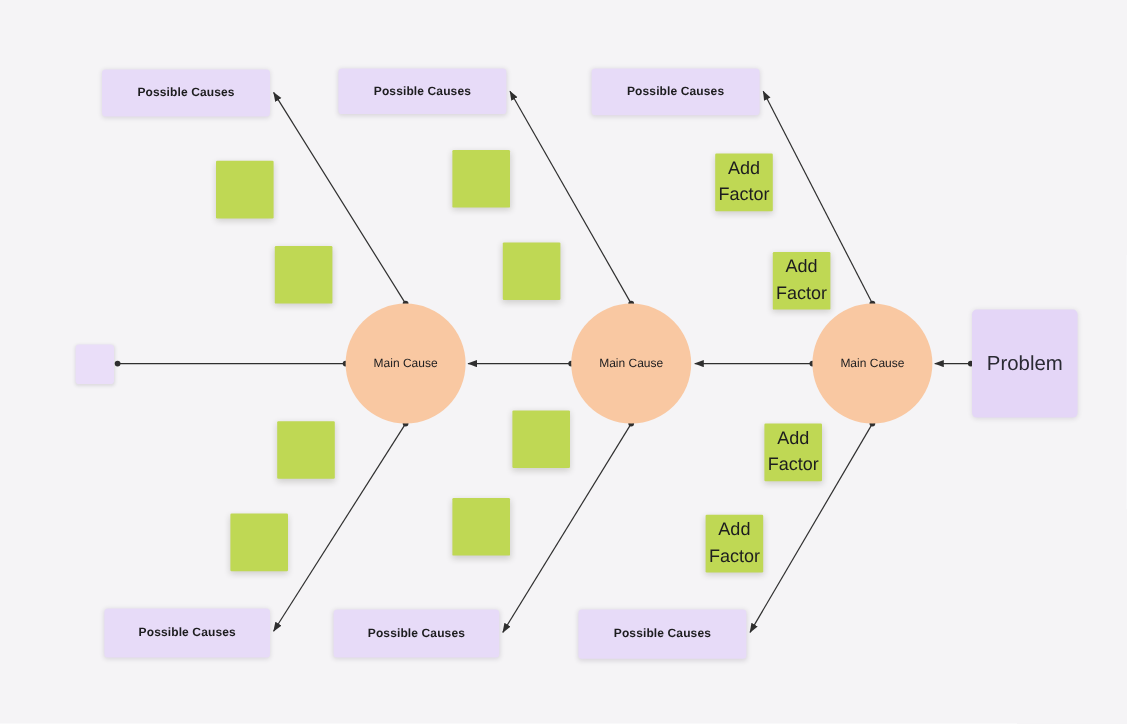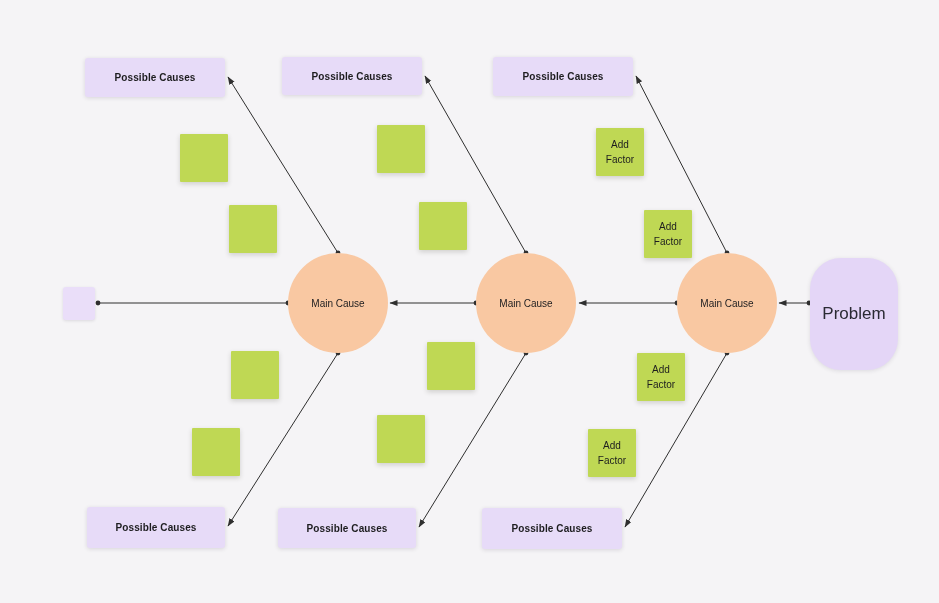--- a/index.html
+++ b/index.html
@@ -36,21 +36,21 @@
   }
   .cause-box {
     border-radius: 3px;
     font-size: 10px;
     letter-spacing: 0.1px;
     box-shadow: 0 1px 4px rgba(40, 30, 60, 0.14);
     font-weight: bold;
   }
   .sticky {
     border-radius: 1px;
-    font-size: 10px;
+    font-size: 15px;
     line-height: 1.5;
     padding: 2px;
     box-shadow: 0 2px 5px rgba(40, 40, 20, 0.18);
   }
   .circle {
     border-radius: 50%;
     font-size: 10px;
   }
   .problem {
     border-radius: 4px;
@@ -81,21 +81,21 @@
       <line x1="677" y1="303" x2="579" y2="303" stroke="#2f2f2f" stroke-width="1" marker-start="url(#m-dot)" marker-end="url(#m-arrow)"></line>
       <line x1="809" y1="303" x2="779" y2="303" stroke="#2f2f2f" stroke-width="1" marker-start="url(#m-dot)" marker-end="url(#m-arrow)"></line>
       <line x1="338" y1="253" x2="228" y2="77" stroke="#2f2f2f" stroke-width="1" marker-start="url(#m-dot)" marker-end="url(#m-arrow)"></line>
       <line x1="526" y1="253" x2="425" y2="76" stroke="#2f2f2f" stroke-width="1" marker-start="url(#m-dot)" marker-end="url(#m-arrow)"></line>
       <line x1="727" y1="253" x2="636" y2="76" stroke="#2f2f2f" stroke-width="1" marker-start="url(#m-dot)" marker-end="url(#m-arrow)"></line>
       <line x1="338" y1="353" x2="228" y2="526" stroke="#2f2f2f" stroke-width="1" marker-start="url(#m-dot)" marker-end="url(#m-arrow)"></line>
       <line x1="526" y1="353" x2="419" y2="527" stroke="#2f2f2f" stroke-width="1" marker-start="url(#m-dot)" marker-end="url(#m-arrow)"></line>
       <line x1="727" y1="353" x2="625" y2="527" stroke="#2f2f2f" stroke-width="1" marker-start="url(#m-dot)" marker-end="url(#m-arrow)"></line>
     </svg>
 <div class="node tail" style="left: 63px; top: 287px; width: 32px; height: 33px; background: rgb(234, 222, 249);"></div>
-    <div class="node problem" style="left: 810px; top: 258px; width: 88px; height: 112px; background: rgb(228, 214, 247); border-radius: 31px;">
+    <div class="node problem" style="left: 810px; top: 258px; width: 88px; height: 90px; background: rgb(228, 214, 247);">
       <span>Problem</span>
     </div>
     <div class="node circle" style="left: 288px; top: 253px; width: 100px; height: 100px; background: rgb(249, 200, 162);">
       <span>Main Cause</span>
     </div>
     <div class="node circle" style="left: 476px; top: 253px; width: 100px; height: 100px; background: rgb(249, 200, 162);">
       <span>Main Cause</span>
     </div>
     <div class="node circle" style="left: 677px; top: 253px; width: 100px; height: 100px; background: rgb(249, 200, 162);">
       <span>Main Cause</span>

